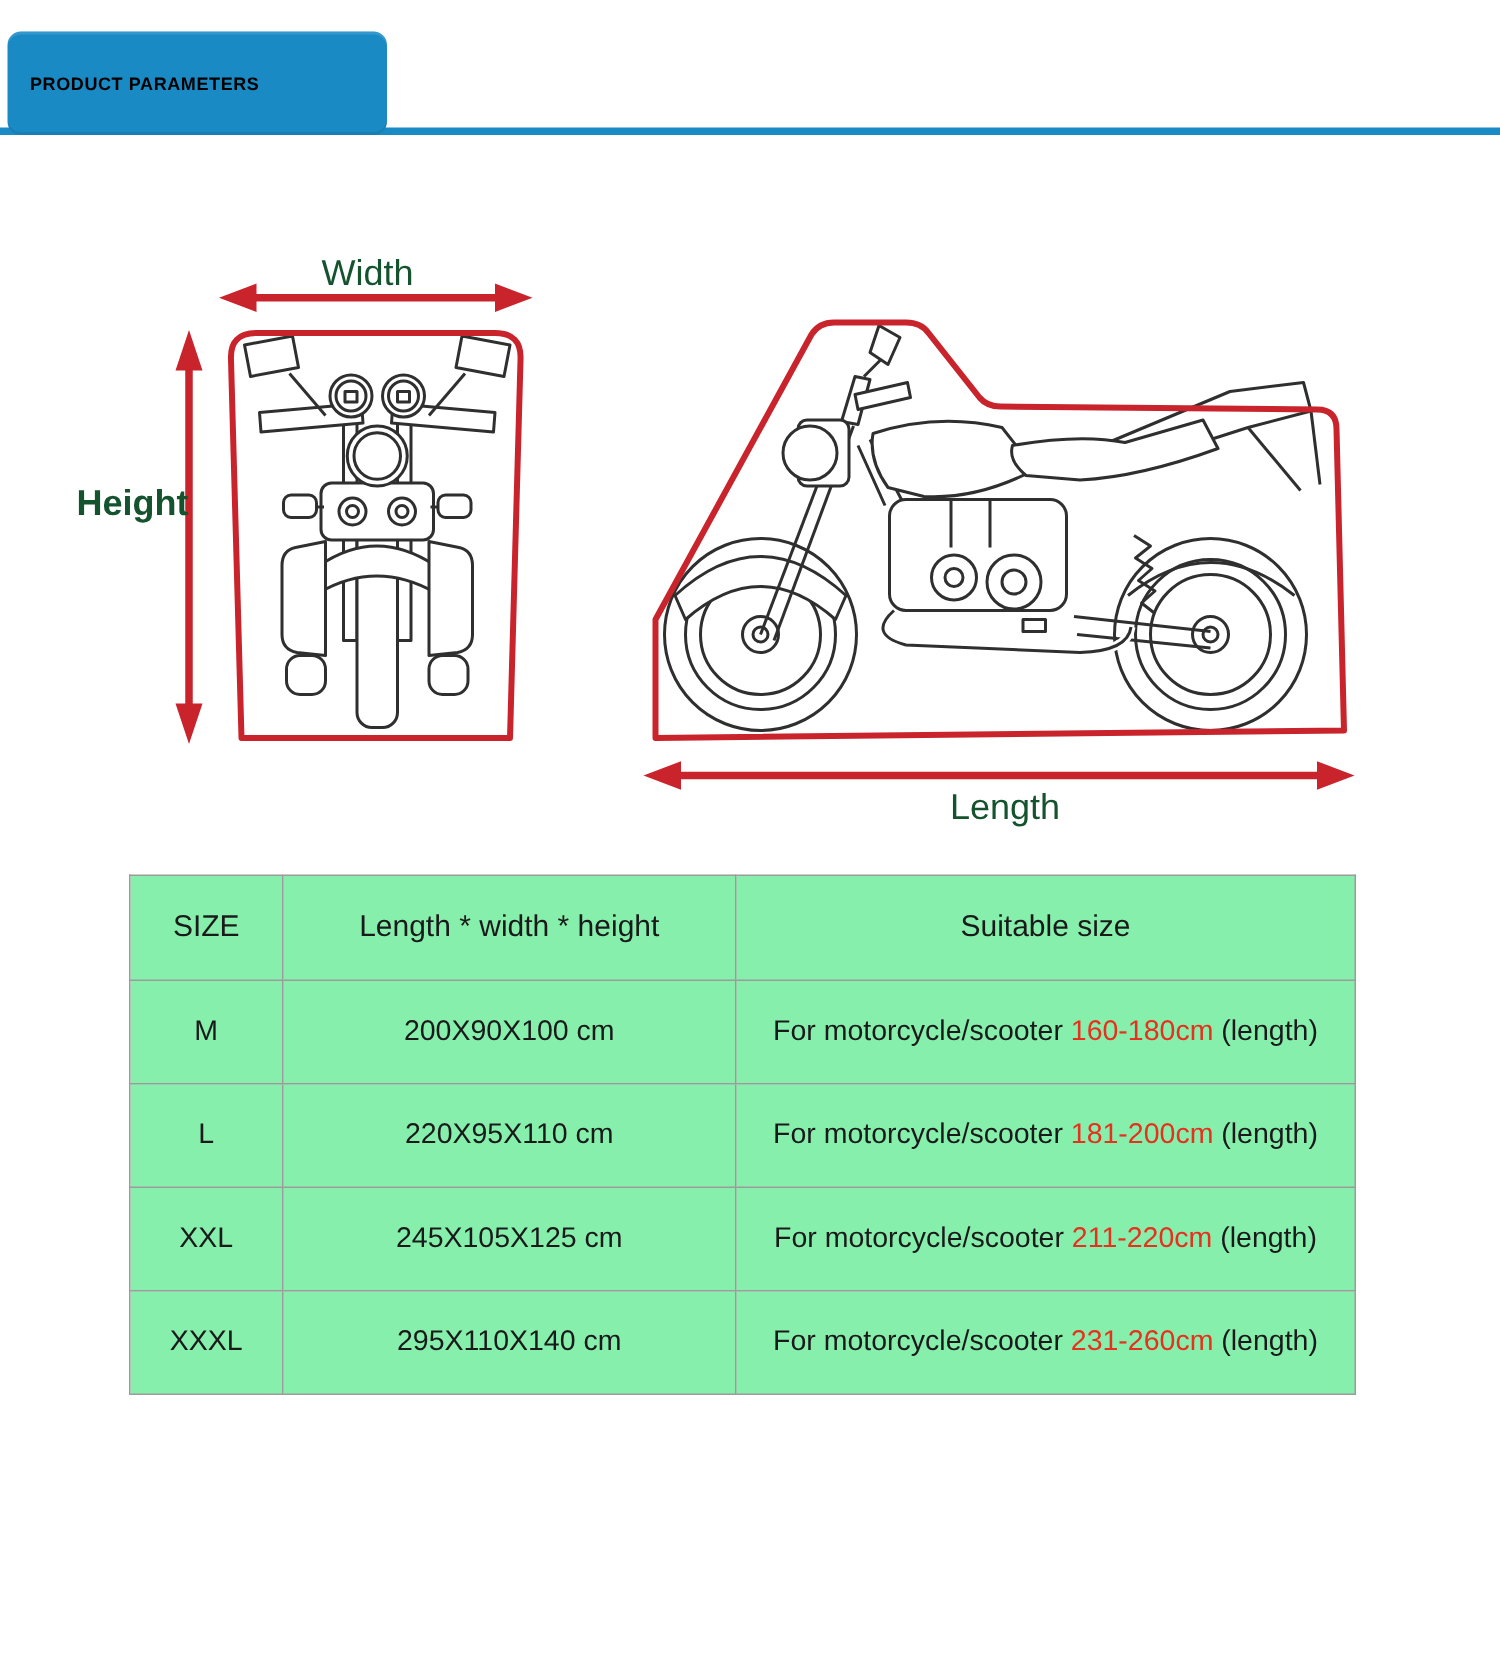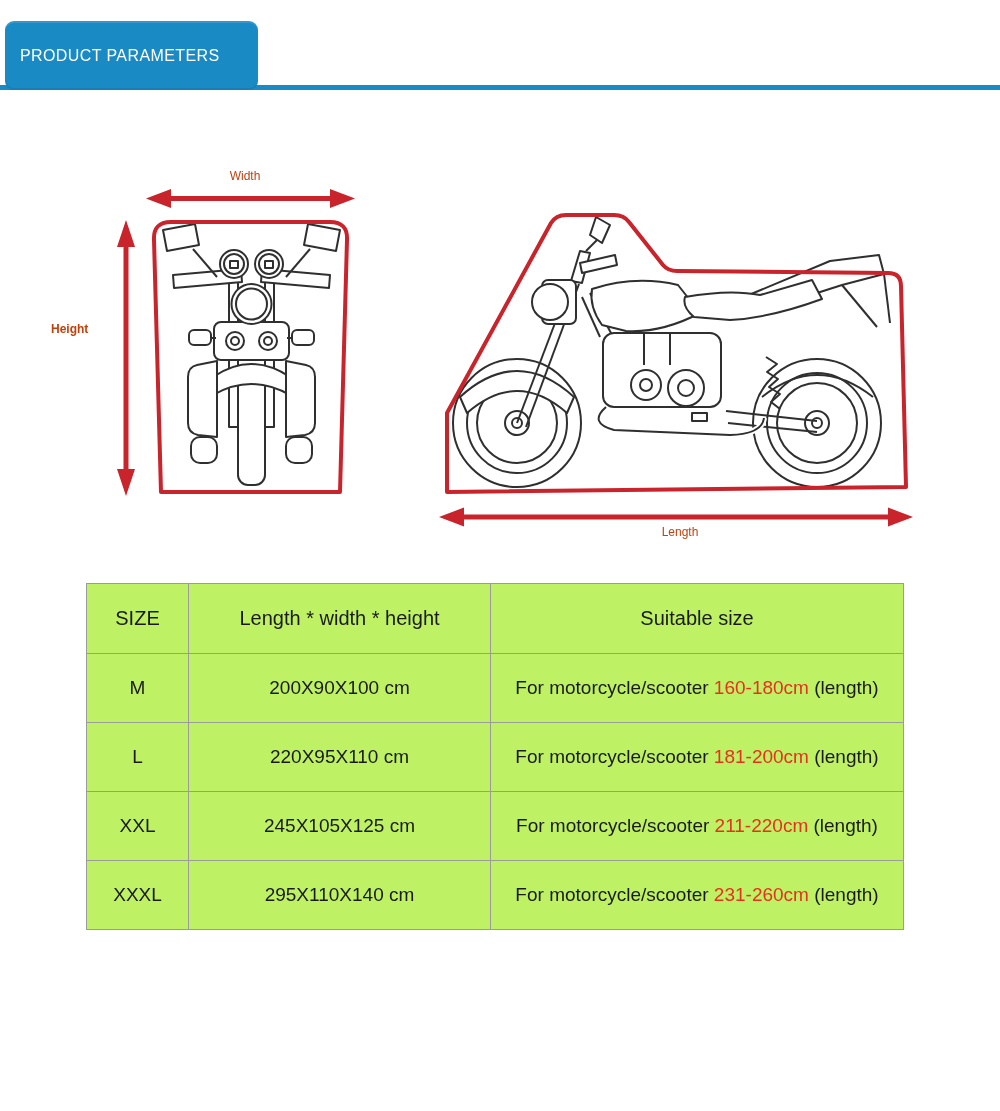--- a/index.html
+++ b/index.html
@@ -4,36 +4,36 @@
 <style>
   html,body{margin:0;padding:0;background:#ffffff;}
   body{width:1000px;height:1111px;position:relative;font-family:"Liberation Sans",sans-serif;color:#1a1a1a;}
   .page{position:absolute;inset:0;background:#fff;overflow:hidden;}
 
   
   .banner-line{position:absolute;left:0;top:85px;width:1000px;height:5px;background:#1a8ac5;}
   .banner-tab{position:absolute;left:5px;top:21px;width:253px;height:69px;background:#1a8ac5;
               border-radius:9px;display:flex;align-items:center;padding-left:15px;box-sizing:border-box;
               box-shadow:inset 0 2px 0 rgba(255,255,255,.12), inset 0 -2px 0 rgba(0,0,0,.08);}
-  .banner-tab span{color:#ffffff;font-size:16px;font-weight:normal;letter-spacing:.4px;}
+  .banner-tab span{color:#000000;font-size:12px;font-weight:bold;letter-spacing:.4px;}
 
   
   .front-view{position:absolute;left:45px;top:165px;width:330px;height:395px;}
-  .side-view{position:absolute;left:430px;top:185px;width:500px;height:375px;}
+  .side-view{position:absolute;left:420px;top:185px;width:500px;height:375px;}
   .front-view svg,.side-view svg{position:absolute;left:0;top:0;}
-  .dim-label{position:absolute;font-size:12px;color:#c2410c;white-space:nowrap;}
+  .dim-label{position:absolute;font-size:24px;color:#14532d;white-space:nowrap;}
   .width-lbl{left:200px;top:4px;transform:translateX(-50%);}
   .height-lbl{left:6px;top:157px;font-weight:bold;}
   .length-lbl{left:250px;top:340px;transform:translateX(-50%);}
 
   
   table.size-table{position:absolute;left:86px;top:583px;width:817px;border-collapse:collapse;table-layout:fixed;}
   .size-table col.c1{width:102px;} .size-table col.c2{width:302px;} .size-table col.c3{width:413px;}
   .size-table th,.size-table td{border:1px solid #9b9b9b;text-align:center;vertical-align:middle;
-      font-weight:normal;background:#bef264;padding:0 4px;box-sizing:border-box;}
+      font-weight:normal;background:#86efac;padding:0 4px;box-sizing:border-box;}
   .size-table thead th{height:70px;font-size:20px;}
   .size-table tbody td{height:69px;font-size:19px;}
   .size-table .hl{color:#e8301f;}
 </style>
 </head>
 <body>
 
 <div class="page">
 
   <div class="banner-line"></div>

